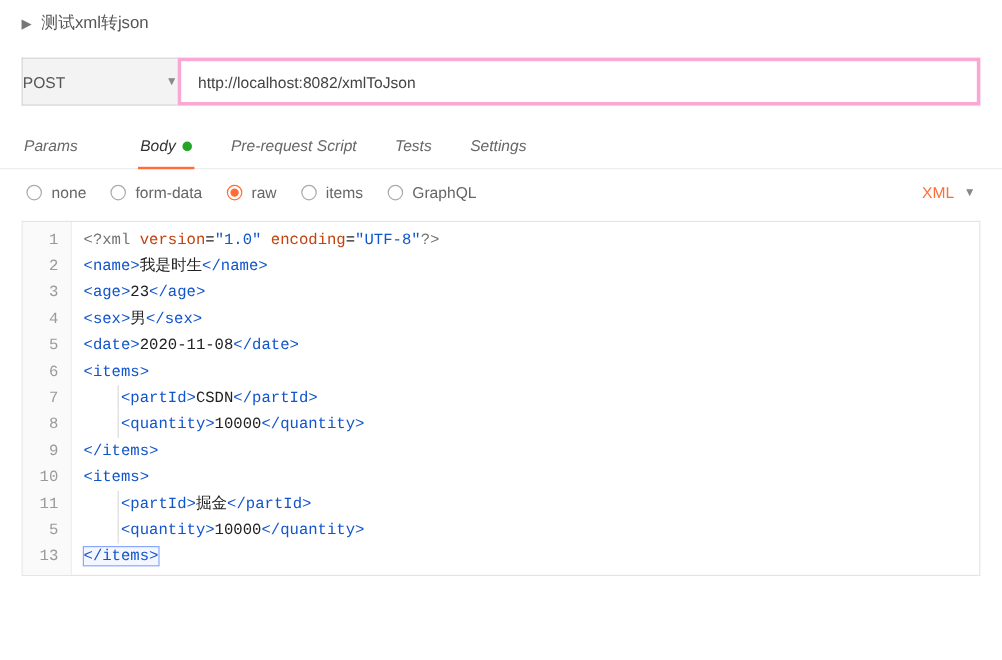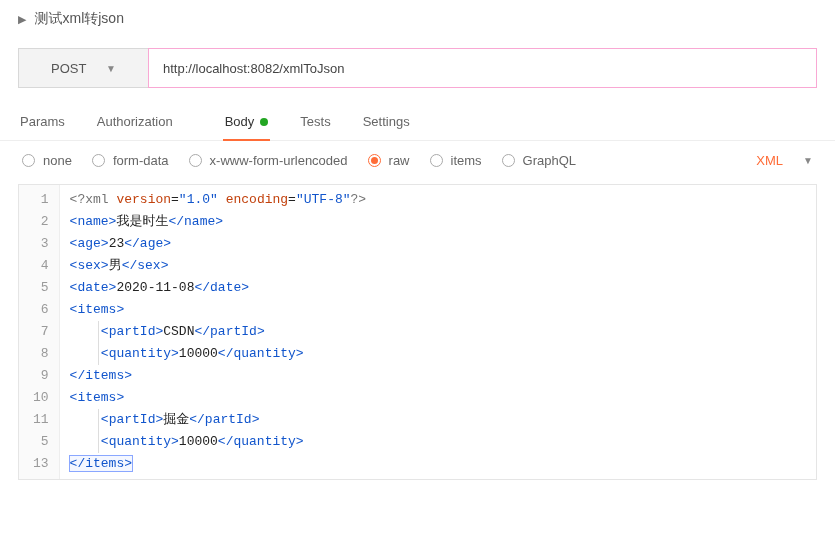--- a/index.html
+++ b/index.html
@@ -28,30 +28,30 @@
     align-items: stretch;
   }
   .method-select {
     width: 130px;
     background: #f3f3f3;
     border: 1px solid #d8d8d8;
     border-right: none;
     display: flex;
     align-items: center;
     justify-content: space-between;
-    padding: 0 32px;
+    padding: 0 0;
     height: 40px;
     cursor: pointer;
     color: #555;
     font-size: 13px;
   }
   .method-select .chev { font-size: 10px; color: #888; }
   .url-input {
     flex: 1;
-    border: 1px solid #f9a8d4;
+    border: 3px solid #f9a8d4;
     height: 40px;
     padding: 0 14px;
     font-size: 13px;
     color: #444;
     outline: none;
     font-family: inherit;
   }
   .tabs {
     display: flex;
     gap: 28px;
@@ -61,20 +61,21 @@
     border-bottom: 1px solid #eee;
   }
   .tab {
     padding: 8px 2px 10px 2px;
     cursor: pointer;
     display: flex;
     align-items: center;
     gap: 6px;
     border-bottom: 2px solid transparent;
     margin-bottom: -1px;
+    font-style: italic;
   }
   .tab .count { color: #23a623; }
   .tab.active { border-bottom-color: #ff6c37; color: #333; margin-left: 20px; }
   .tab .dot {
     width: 8px; height: 8px; border-radius: 50%; background: #23a623;
   }
   .body-types {
     display: flex;
     align-items: flex-start;
     gap: 20px;
@@ -95,21 +96,21 @@
   }
   .radio.selected .circle { border-color: #ff6c37; }
   .radio.selected .circle::after {
     content: ""; width: 7px; height: 7px; border-radius: 50%; background: #ff6c37;
   }
   .lang-select {
     margin-left: auto;
     color: #ff6c37;
     display: flex;
     align-items: center;
-    gap: 20px;
+    gap: 8px;
     cursor: pointer;
   }
   .lang-select .chev { font-size: 10px; color: #888; }
   .editor-wrap {
     margin: 6px 18px 0 18px;
     border: 1px solid #e5e5e5;
   }
   .editor {
     font-family: Consolas, "Courier New", monospace;
     font-size: 13px;
@@ -161,47 +162,43 @@
     <span>POST</span>
     <span class="chev">▼</span>
   </div>
   <input class="url-input" type="text" value="http://localhost:8082/xmlToJson" style="">
 </div>
 
 <div class="tabs">
   <div class="tab">
       <span>Params</span>
     </div>
-  <div class="tab">
-      <span>Authorization</span>
-    </div>
   <div class="tab active">
     <span>Body</span>
     <span class="dot"></span>
   </div>
   <div class="tab">
+      <span>Pre-request Script</span>
+    </div>
+  <div class="tab">
       <span>Tests</span>
     </div>
   <div class="tab">
       <span>Settings</span>
     </div>
 </div>
 
 <div class="body-types">
   <div class="radio">
       <span class="circle"></span>
       <span>none</span>
     </div>
   <div class="radio">
       <span class="circle"></span>
       <span>form-data</span>
-    </div>
-  <div class="radio">
-      <span class="circle"></span>
-      <span>x-www-form-urlencoded</span>
     </div>
   <div class="radio selected">
       <span class="circle"></span>
       <span>raw</span>
     </div>
   <div class="radio">
       <span class="circle"></span>
       <span>items</span>
     </div>
   <div class="radio">

